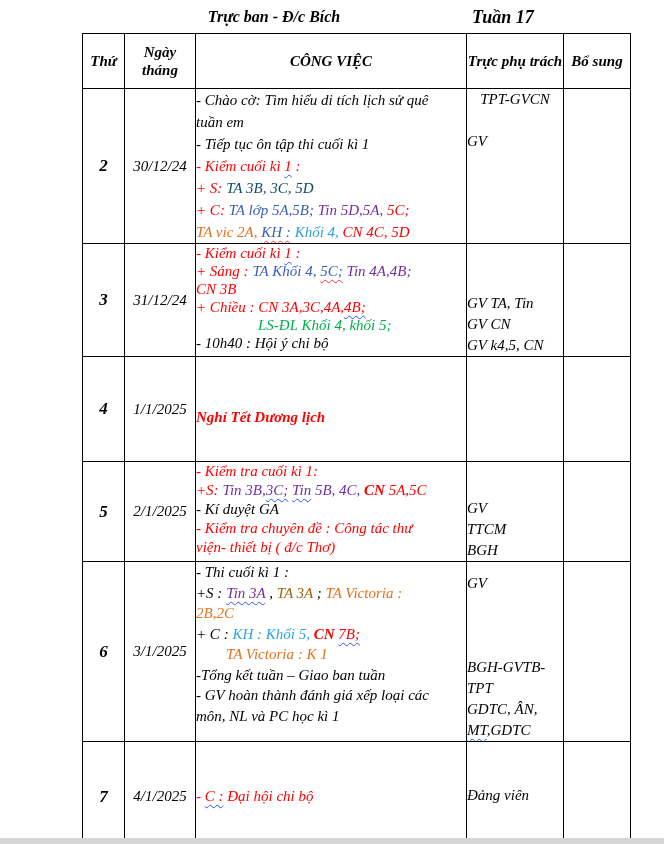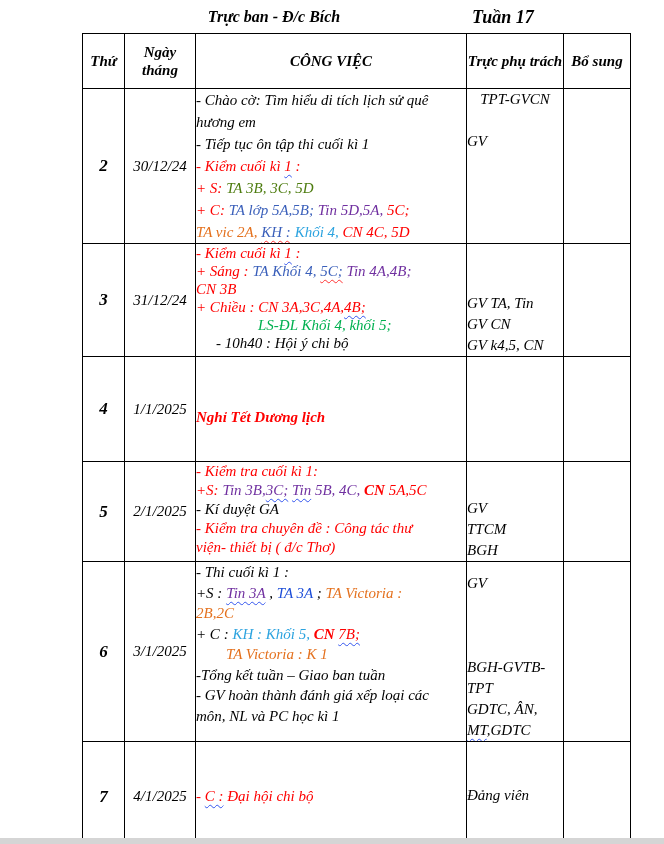--- a/index.html
+++ b/index.html
@@ -65,44 +65,44 @@
           <th>Trực phụ trách</th>
           <th>Bổ sung</th>
         </tr>
     </thead>
     <tbody>
         <tr style="height: 155px;">
           <td class="c-day">2</td>
           <td class="c-date">30/12/24</td>
           <td class="c-task">
             <div class="line" style="line-height: 22px; min-height: 22px;"><span style="color: rgb(0, 0, 0);">- Chào cờ: Tìm hiểu di tích lịch sử quê</span></div>
-            <div class="line" style="line-height: 22px; min-height: 22px;"><span style="color: rgb(0, 0, 0);">hương em</span></div>
+            <div class="line" style="line-height: 22px; min-height: 22px;"><span style="color: rgb(0, 0, 0);">tuần em</span></div>
             <div class="line" style="line-height: 22px; min-height: 22px;"><span style="color: rgb(0, 0, 0);">- Tiếp tục ôn tập thi cuối kì 1</span></div>
             <div class="line" style="line-height: 22px; min-height: 22px;"><span style="color: rgb(254, 0, 0);">- Kiểm cuối kì </span><span class="w-b" style="color: rgb(254, 0, 0);">1</span><span style="color: rgb(254, 0, 0);"> :</span></div>
-            <div class="line" style="line-height: 22px; min-height: 22px;"><span style="color: rgb(254, 0, 0);">+ S: </span><span style="color: #4d7c0f;"> TA 3B, 3C, 5D</span></div>
+            <div class="line" style="line-height: 22px; min-height: 22px;"><span style="color: rgb(254, 0, 0);">+ S: </span><span style="color: #0c4a6e;"> TA 3B, 3C, 5D</span></div>
             <div class="line" style="line-height: 22px; min-height: 22px;"><span style="color: rgb(254, 0, 0);">+ C: </span><span style="color: rgb(58, 95, 186);">TA lớp 5A,5B; </span><span style="color: rgb(112, 48, 160);">Tin 5D,5A,</span><span style="color: rgb(254, 0, 0);"> 5C;</span></div>
             <div class="line" style="line-height: 22px; min-height: 22px;"><span style="color: rgb(228, 113, 30);">TA vic 2A, </span><span class="w-r" style="color: rgb(58, 95, 186);">KH :</span><span style="color: rgb(58, 95, 186);"> </span><span style="color: rgb(44, 163, 223);">Khối 4,</span><span style="color: rgb(254, 0, 0);"> CN 4C, 5D</span></div>
           </td>
           <td class="c-staff">
             <div class="staff-line" style="line-height: 21px; min-height: 21px; text-align: center;"><span style="color: rgb(0, 0, 0);">TPT-GVCN</span></div>
             <div class="staff-line" style="line-height: 21px; min-height: 21px;">&nbsp;</div>
             <div class="staff-line" style="line-height: 21px; min-height: 21px;"><span style="color: rgb(0, 0, 0);">GV</span></div>
           </td>
           <td class="c-extra"></td>
         </tr>
         <tr style="height: 106px;">
           <td class="c-day">3</td>
           <td class="c-date">31/12/24</td>
           <td class="c-task">
             <div class="line" style="line-height: 18px; min-height: 18px;"><span style="color: rgb(254, 0, 0);">- Kiểm cuối kì </span><span class="w-b" style="color: rgb(254, 0, 0);">1</span><span style="color: rgb(254, 0, 0);"> :</span></div>
             <div class="line" style="line-height: 18px; min-height: 18px;"><span style="color: rgb(254, 0, 0);">+ Sáng : </span><span style="color: rgb(58, 95, 186);">TA Khối 4, </span><span class="w-r" style="color: rgb(58, 95, 186);">5C;</span><span style="color: rgb(58, 95, 186);"> </span><span style="color: rgb(112, 48, 160); margin-top: 35px;">Tin 4A,4B;</span></div>
             <div class="line" style="line-height: 18px; min-height: 18px;"><span style="color: rgb(254, 0, 0);">CN 3B</span></div>
             <div class="line" style="line-height: 18px; min-height: 18px;"><span style="color: rgb(254, 0, 0);">+ Chiều : </span><span style="color: rgb(254, 0, 0);">CN 3A,3C,4A,</span><span class="w-b" style="color: rgb(254, 0, 0);">4B;</span></div>
             <div class="line" style="line-height: 18px; min-height: 18px; padding-left: 62px;"><span style="color: rgb(0, 176, 80);">LS-ĐL Khối 4, khối 5;</span></div>
-            <div class="line" style="line-height: 18px; min-height: 18px; margin-left: 20px;"><span style="color: rgb(0, 0, 0);">- 10h40 : Hội ý chi bộ</span></div>
+            <div class="line" style="line-height: 18px; min-height: 18px;"><span style="color: rgb(0, 0, 0);">- 10h40 : Hội ý chi bộ</span></div>
           </td>
           <td class="c-staff">
             <div class="staff-line" style="line-height: 21px; min-height: 21px;">&nbsp;</div>
             <div class="staff-line" style="line-height: 21px; min-height: 21px; margin-top: 28px;"><span style="color: rgb(0, 0, 0);">GV TA, Tin</span></div>
             <div class="staff-line" style="line-height: 21px; min-height: 21px;"><span style="color: rgb(0, 0, 0);">GV CN</span></div>
             <div class="staff-line" style="line-height: 21px; min-height: 21px;"><span style="color: rgb(0, 0, 0);">GV k4,5, CN</span></div>
           </td>
           <td class="c-extra"></td>
         </tr>
         <tr style="height: 105px;">
@@ -130,21 +130,21 @@
             <div class="staff-line" style="line-height: 21px; min-height: 21px;"><span style="color: rgb(0, 0, 0);">TTCM</span></div>
             <div class="staff-line" style="line-height: 21px; min-height: 21px;"><span style="color: rgb(0, 0, 0);">BGH</span></div>
           </td>
           <td class="c-extra"></td>
         </tr>
         <tr style="height: 178px;">
           <td class="c-day">6</td>
           <td class="c-date">3/1/2025</td>
           <td class="c-task">
             <div class="line" style="line-height: 20.5px; min-height: 20.5px;"><span style="color: rgb(0, 0, 0);">- Thi cuối kì 1 :</span></div>
-            <div class="line" style="line-height: 20.5px; min-height: 20.5px;"><span style="color: rgb(0, 0, 0);">+S : </span><span class="w-b" style="color: rgb(112, 48, 160);">Tin 3A</span><span style="color: rgb(0, 0, 0);"> , </span><span style="color: #1d4ed8;">TA 3A</span><span style="color: rgb(0, 0, 0);"> ; </span><span style="color: rgb(228, 113, 30);">TA Victoria :</span></div>
+            <div class="line" style="line-height: 20.5px; min-height: 20.5px;"><span style="color: rgb(0, 0, 0);">+S : </span><span class="w-b" style="color: rgb(112, 48, 160);">Tin 3A</span><span style="color: rgb(0, 0, 0);"> , </span><span style="color: #a16207;">TA 3A</span><span style="color: rgb(0, 0, 0);"> ; </span><span style="color: rgb(228, 113, 30);">TA Victoria :</span></div>
             <div class="line" style="line-height: 20.5px; min-height: 20.5px;"><span style="color: rgb(228, 113, 30);">2B,2C</span></div>
             <div class="line" style="line-height: 20.5px; min-height: 20.5px;"><span style="color: rgb(0, 0, 0);">+ C : </span><span style="color: rgb(44, 163, 223);">KH : Khối 5, </span><span style="color: rgb(254, 0, 0); font-weight: bold;">CN </span><span class="w-b" style="color: rgb(254, 0, 0);">7B;</span></div>
             <div class="line" style="line-height: 20.5px; min-height: 20.5px; padding-left: 30px;"><span style="color: rgb(228, 113, 30);">TA Victoria : K 1</span></div>
             <div class="line" style="line-height: 20.5px; min-height: 20.5px;"><span style="color: rgb(0, 0, 0);">-Tổng kết tuần – Giao ban tuần</span></div>
             <div class="line" style="line-height: 20.5px; min-height: 20.5px;"><span style="color: rgb(0, 0, 0);">- GV hoàn thành đánh giá xếp loại các</span></div>
             <div class="line" style="line-height: 20.5px; min-height: 20.5px;"><span style="color: rgb(0, 0, 0);">môn, NL và PC học kì 1</span></div>
           </td>
           <td class="c-staff" style="padding-top: 11px;">
             <div class="staff-line" style="line-height: 21px; min-height: 21px;"><span style="color: rgb(0, 0, 0);">GV</span></div>
             <div class="staff-line" style="line-height: 21px; min-height: 21px;">&nbsp;</div>

